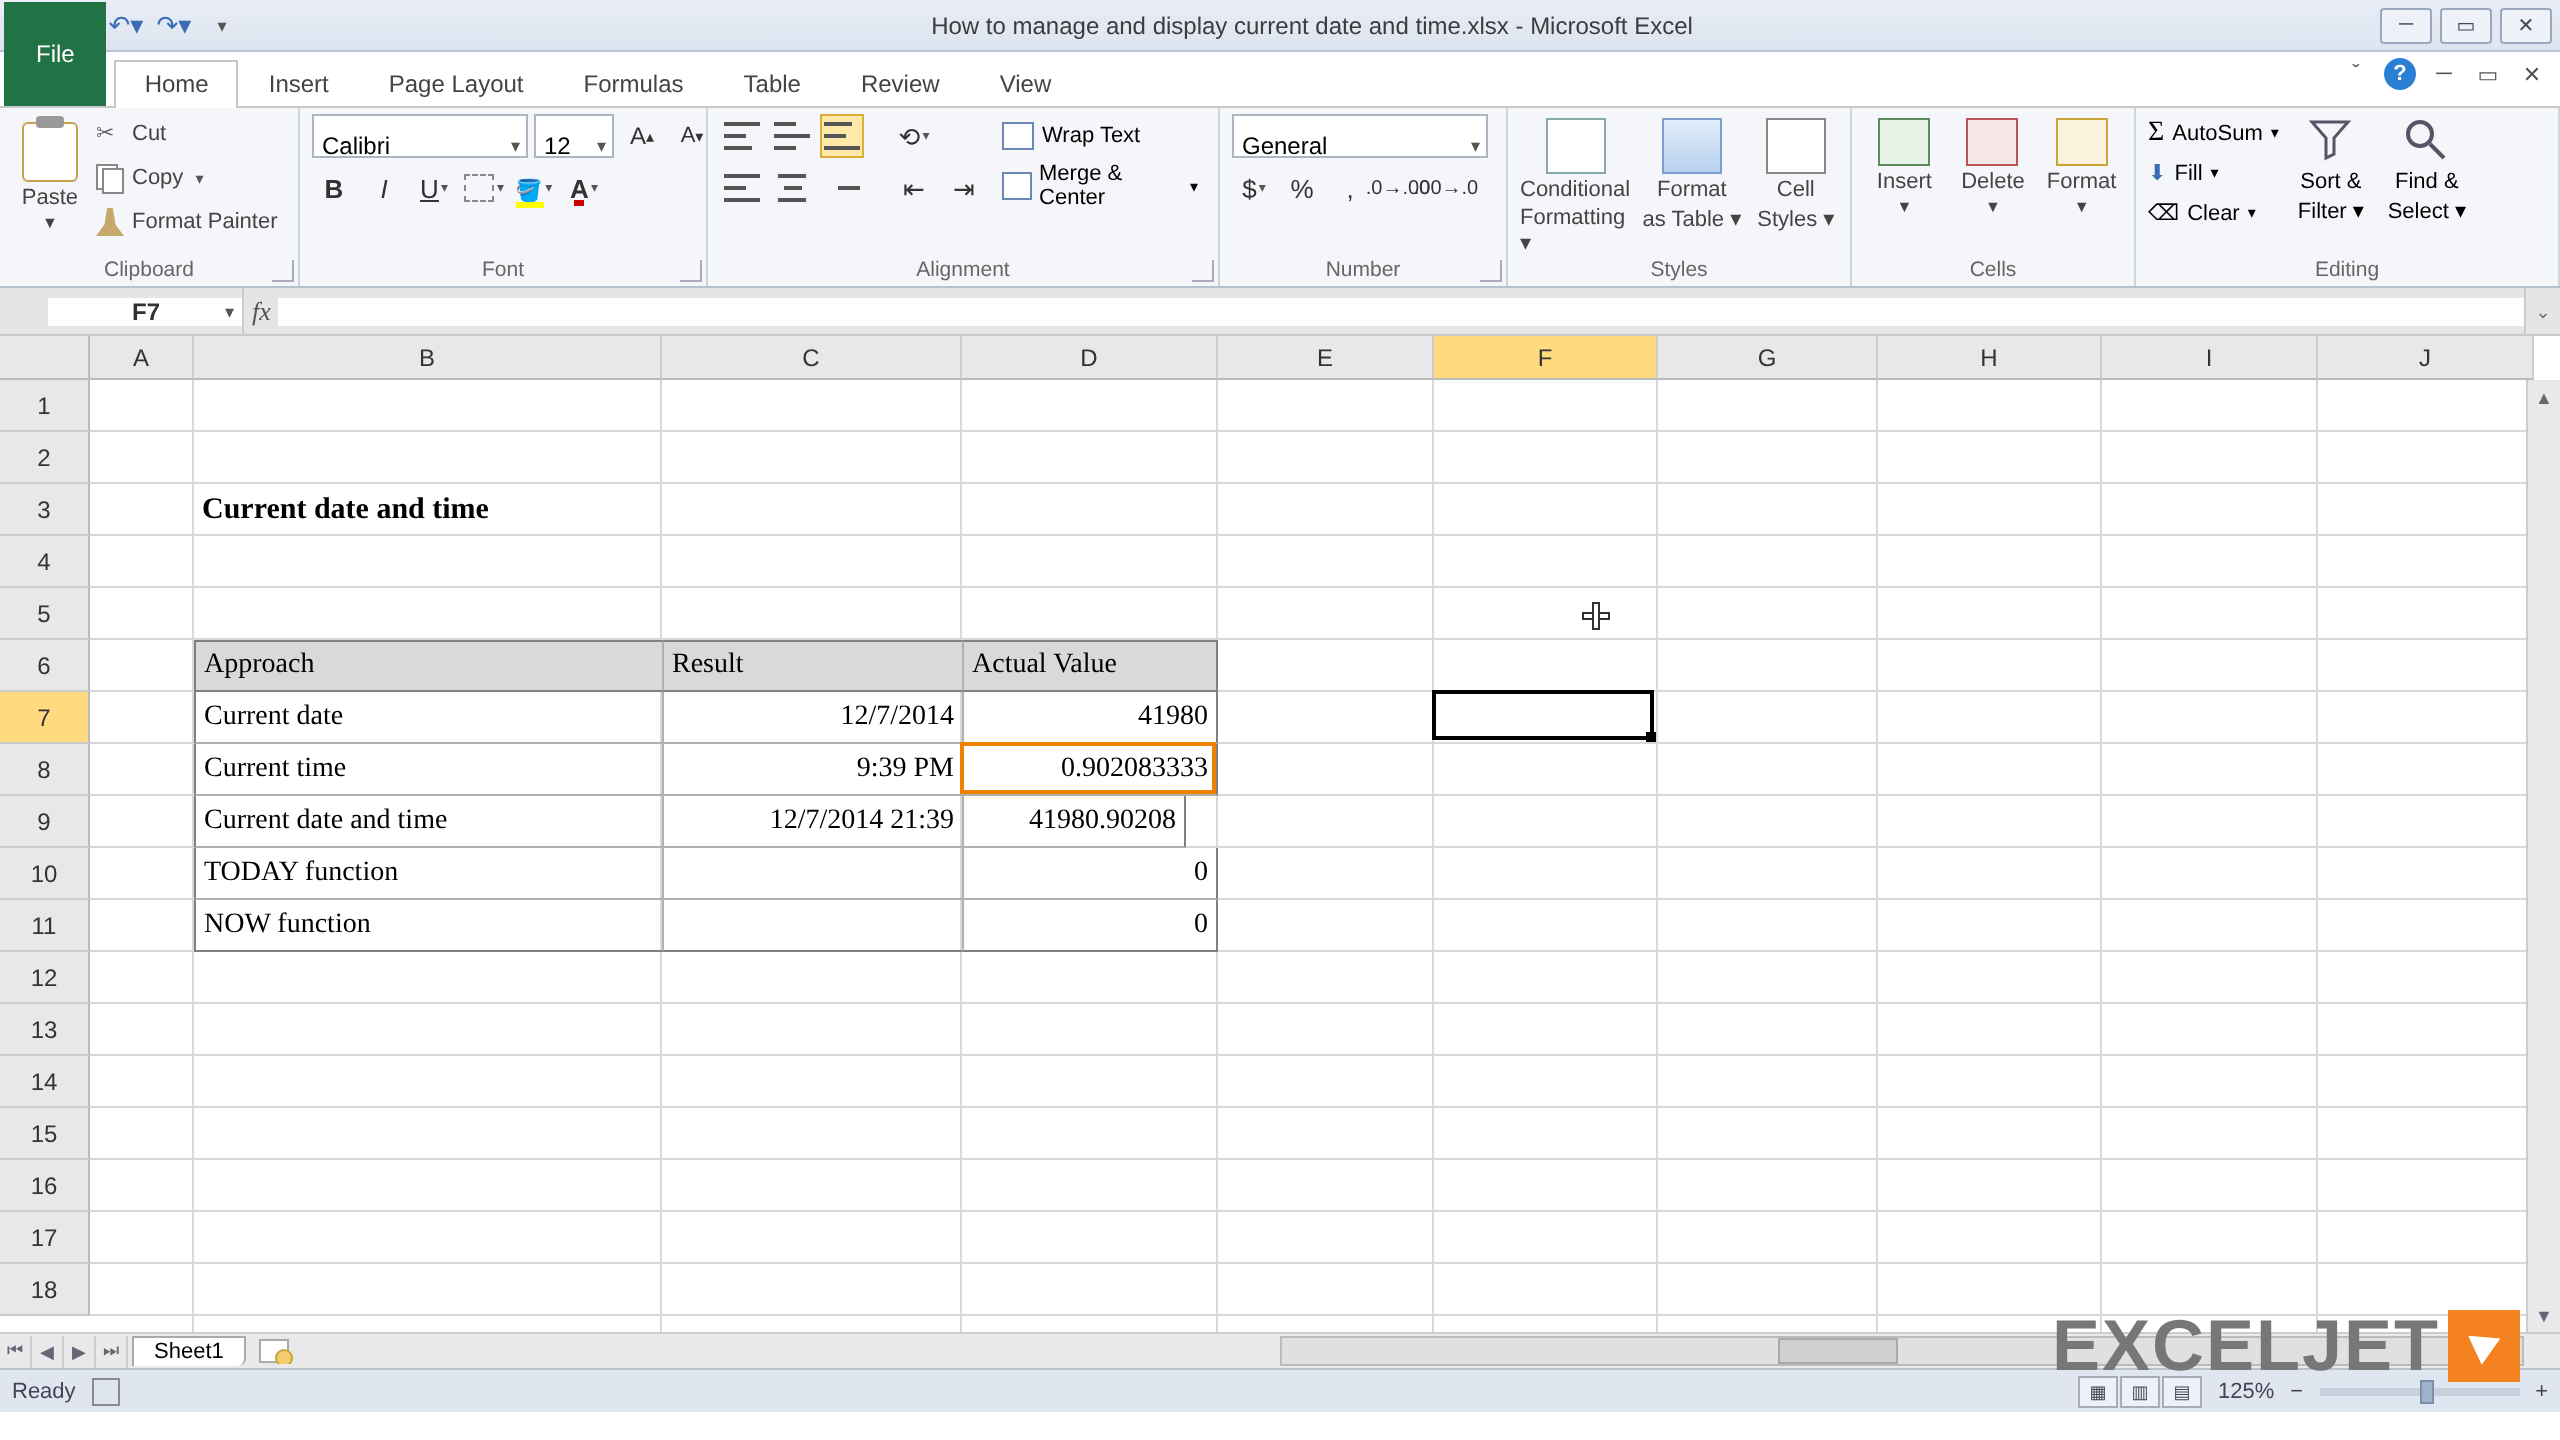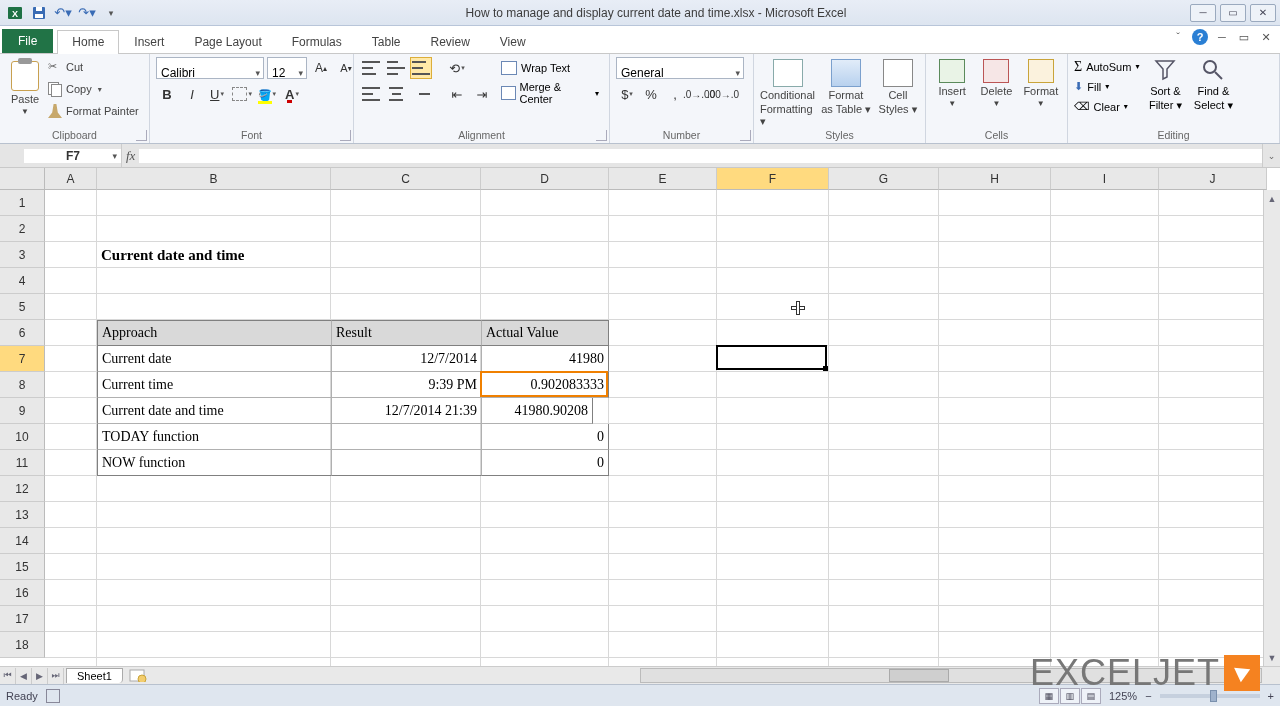--- a/index.html
+++ b/index.html
@@ -10,21 +10,21 @@
 .titlebar .qat { display: flex; align-items: center; gap: 2px; }
 .titlebar .qat .qbtn { width: 22px; height: 20px; display: flex; align-items: center; justify-content: center; border-radius: 2px; }
 .titlebar .title { flex: 1; text-align: center; font-size: 12px; color: #3c3c3c; }
 .titlebar .win-controls { display: flex; gap: 4px; }
 .titlebar .win-controls .wbtn { width: 26px; height: 18px; display:flex;align-items:center;justify-content:center;border:1px solid #9aa9be;border-radius:2px;background:#eef2f8;font-size:10px;color:#445; }
 
 
 .ribbon-tabs { height: 28px; background: #fff; display: flex; align-items: flex-end; padding-left: 2px; border-bottom: 1px solid #c8c8c8; position: relative; }
 .ribbon-tabs .tab { padding: 4px 14px 5px; font-size: 12px; color: #444; border: 1px solid transparent; border-bottom: none; position: relative; top: 1px; }
 .ribbon-tabs .tab.active { background: #fff; border-color: #c8c8c8; z-index: 2; }
-.ribbon-tabs .file-tab { background: #217346; color: #fff; font-size: 12px; padding: 5px 16px; border-radius: 0; margin-right: 4px; }
+.ribbon-tabs .file-tab { background: #217346; color: #fff; font-size: 12px; padding: 19px 16px; border-radius: 0; margin-right: 4px; }
 .ribbon-tabs .right-icons { position:absolute; right:6px; top:3px; display:flex; gap:6px; align-items:center; }
 .ribbon-tabs .right-icons .ric { width:16px;height:16px;display:flex;align-items:center;justify-content:center;font-size:11px;color:#555; }
 .help-circle{width:16px;height:16px;border-radius:50%;background:#2a7fd4;color:#fff;font-size:11px;font-weight:bold;display:flex;align-items:center;justify-content:center;}
 
 
 .ribbon { height: 90px; background: #f4f6fa; border-bottom: 1px solid #b8c1ce; display: flex; }
 .group { border-right: 1px solid #d0d6e0; padding: 3px 6px 0 6px; display: flex; flex-direction: column; position: relative; }
 .group-label { font-size: 10.5px; color: #666; text-align: center; padding: 1px 0 2px; position: absolute; bottom: 0; left: 0; right: 0; }
 .group-body { flex: 1; display: flex; align-items: flex-start; gap: 4px; padding-bottom: 16px; }
 .dlg-launcher{position:absolute;right:2px;bottom:2px;width:11px;height:11px;border:1px solid #aab;border-top:none;border-left:none;font-size:7px;color:#667;}
@@ -126,21 +126,21 @@
 .vscroll .arrow{height:17px;display:flex;align-items:center;justify-content:center;font-size:9px;color:#667;}
 
 .status{height:22px;background:#dfe6ef;border-top:1px solid #b8c1ce;display:flex;align-items:center;font-size:11px;color:#445;padding:0 6px;gap:8px;}
 .status .spacer{flex:1;}
 .view-btns{display:flex;gap:1px;}
 .view-btns span{width:20px;height:16px;border:1px solid #aab;background:#eef2f8;display:flex;align-items:center;justify-content:center;font-size:9px;}
 .zoom-slider{width:100px;height:4px;background:#c6d0de;position:relative;}
 .zoom-slider .zh{position:absolute;left:50%;top:-4px;width:7px;height:12px;background:#9fb2cc;border:1px solid #7a90ad;}
 
 
-.logo{position:absolute;right:20px;bottom:26px;font-size:36px;font-weight:normal;color:#777;letter-spacing:1px;display:flex;align-items:center;font-family:Arial,sans-serif;}
+.logo{position:absolute;right:20px;bottom:26px;font-size:36px;font-weight:bold;color:#777;letter-spacing:1px;display:flex;align-items:center;font-family:Arial,sans-serif;}
 .logo .sq{width:36px;height:36px;background:#f58220;margin-left:4px;display:flex;align-items:center;justify-content:center;}
 .logo .sq::before{content:'';width:0;height:0;border-left:14px solid #fff;border-top:8px solid transparent;border-bottom:8px solid transparent;transform:rotate(-25deg) translateX(2px);}
 </style>
 </head>
 <body>
 
 <div class="titlebar">
   <div class="qat">
     <span class="qbtn">
         <svg width="16" height="16">

